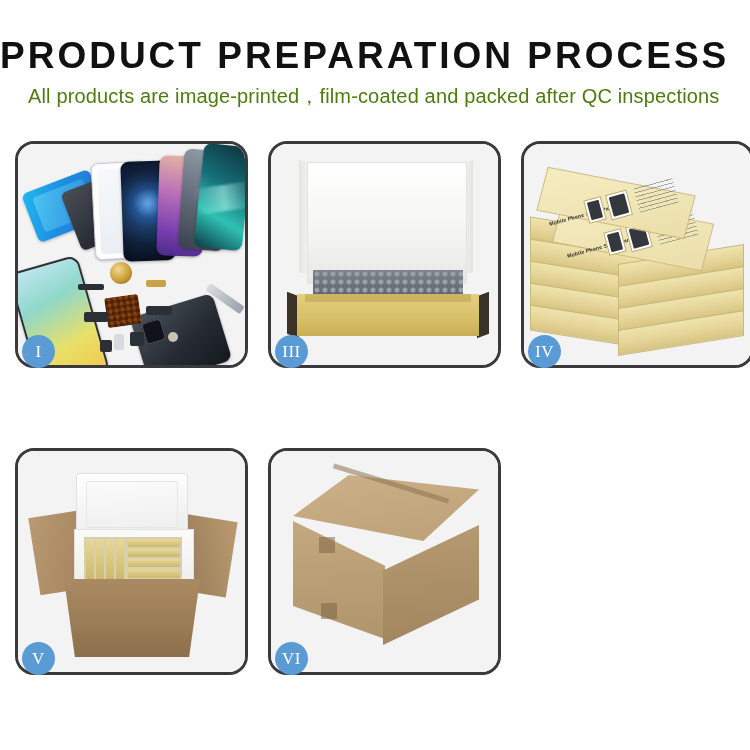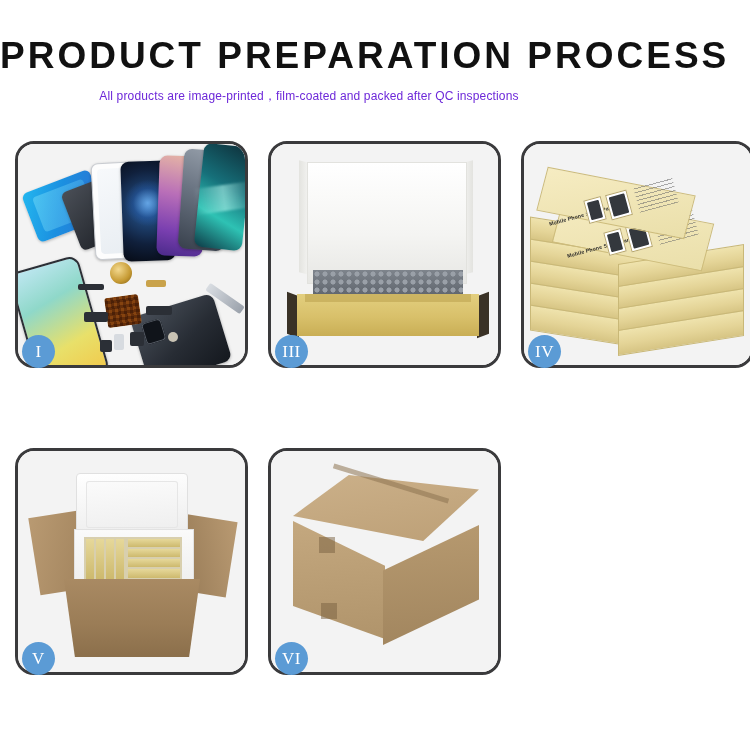--- a/index.html
+++ b/index.html
@@ -10,22 +10,22 @@
   }
   .page{position:relative;width:750px;height:750px;}
 
   
   .header{position:absolute;left:0;top:34px;width:618px;text-align:center;}
   .title{
     font-size:37px;font-weight:700;letter-spacing:3.0px;color:#111111;
     line-height:44px;white-space:nowrap;
   }
   .subtitle{
-    font-size:12px;font-weight:400;color:#6d28d9;letter-spacing:.15px;
-    margin-top:9px;line-height:18px;white-space:nowrap;
+    font-size:20px;font-weight:400;color:#4d7c0f;letter-spacing:.15px;
+    margin-top:9px;line-height:18px;white-space:nowrap;padding-left:28px;
   }
 
   
   .grid{
     position:absolute;left:15px;top:141px;width:720px;height:534px;
     display:grid;grid-template-columns:repeat(3,233px);
     grid-template-rows:repeat(2,227px);
     column-gap:20px;row-gap:80px;
   }
   .panel{

